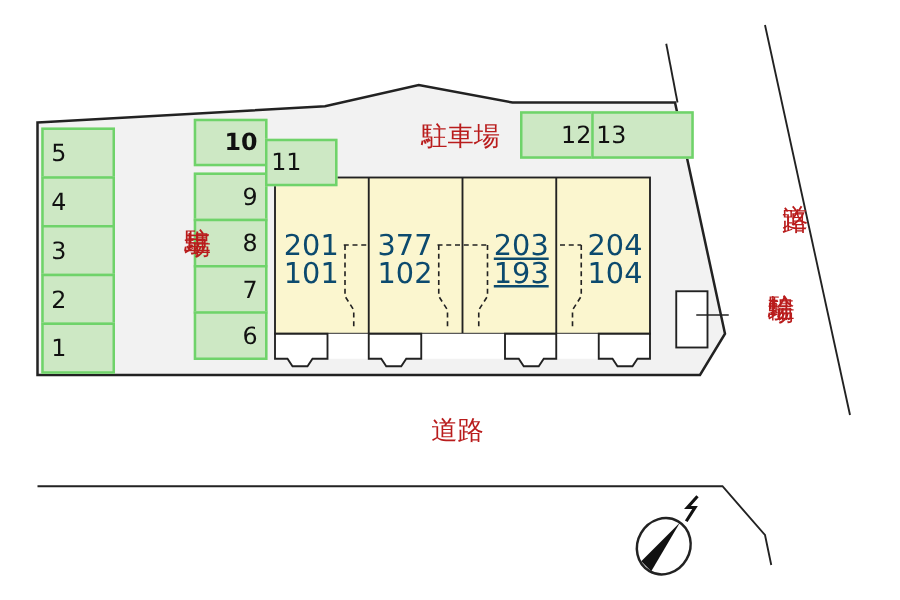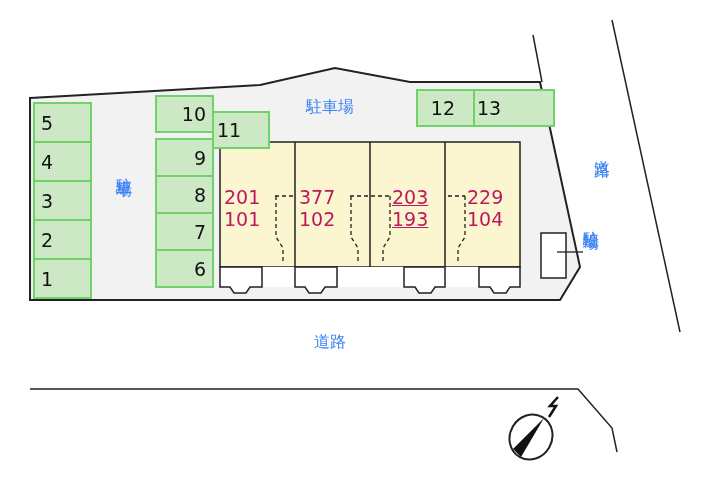--- a/index.html
+++ b/index.html
@@ -1,24 +1,24 @@
 <!DOCTYPE html>
 <html><head>
 <meta charset="utf-8">
 <style>
   html,body{margin:0;padding:0;background:#fff;}
   body{width:720px;height:480px;position:relative;overflow:hidden;font-family:"DejaVu Sans","Liberation Sans",sans-serif;}
   svg.base{position:absolute;left:0;top:0;}
-  .lbl{position:absolute;color:#3b82f6;font-size:16px;line-height:1;}
+  .lbl{position:absolute;color:#b91c1c;font-size:21px;line-height:1;margin-left:31px;}
   .vert{writing-mode:vertical-rl;letter-spacing:2px;}
   .spot{position:absolute;background:#cde8c4;border:2px solid #6fd36a;box-sizing:border-box;font-size:19px;color:#111;display:flex;align-items:center;}
   .spot.left{justify-content:flex-start;padding-left:6px;}
   .spot.right{justify-content:flex-end;padding-right:6px;}
-  .unit{position:absolute;font-size:19px;color:#be185d;line-height:22px;}
-  .bold{font-weight:normal;}
+  .unit{position:absolute;font-size:23px;color:#0c4a6e;text-align:center;line-height:22px;}
+  .bold{font-weight:bold;}
 </style>
 </head>
 <body>
 
 <svg class="base" width="720" height="480" viewBox="0 0 720 480">
 
   <polygon points="30,98 260,85 335,68 410,82 540,82 580,267 560,300 30,300" fill="#f2f2f2" stroke="#222" stroke-width="2"></polygon>
 
   <line x1="533" y1="35" x2="542" y2="82" stroke="#222" stroke-width="1.5"></line>
 
@@ -85,41 +85,41 @@
 <div class="spot right" style="left:155px;top:249px;width:59px;height:39px;">
     <span>6</span>
   </div>
 
 <div class="spot right bold" style="left:155px;top:95px;width:59px;height:38px;">
     <span>10</span>
   </div>
 <div class="spot left" style="left:212px;top:95px;width:58px;height:38px;padding-left:3px;margin-top:16px;">
     <span>11</span>
   </div>
-<div class="spot right" style="left:416px;top:89px;width:59px;height:38px;padding-right:18px;">
+<div class="spot right" style="left:416px;top:89px;width:59px;height:38px;padding-right:0;">
     <span>12</span>
   </div>
 <div class="spot left" style="left:473px;top:89px;width:82px;height:38px;padding-left:2px;">
     <span>13</span>
   </div>
 
 <div class="unit" style="left:224px;top:186px;width:50px;">
   <div>201</div>
   <div>101</div>
 </div>
 <div class="unit" style="left:299px;top:186px;width:50px;">
   <div>377</div>
   <div>102</div>
 </div>
 <div class="unit" style="left:392px;top:186px;width:50px;text-decoration:underline;">
   <div>203</div>
   <div>193</div>
 </div>
 <div class="unit" style="left:467px;top:186px;width:50px;">
-  <div>229</div>
+  <div>204</div>
   <div>104</div>
 </div>
 
 <div class="lbl" style="left:306px;top:99px;">駐車場</div>
 <div class="lbl vert" style="left:116px;top:165px;">駐車場</div>
 <div class="lbl vert" style="left:583px;top:218px;">駐輪場</div>
 <div class="lbl vert" style="left:594px;top:148px;">道路</div>
 <div class="lbl" style="left:314px;top:334px;">道路</div>
 
 </body></html>

